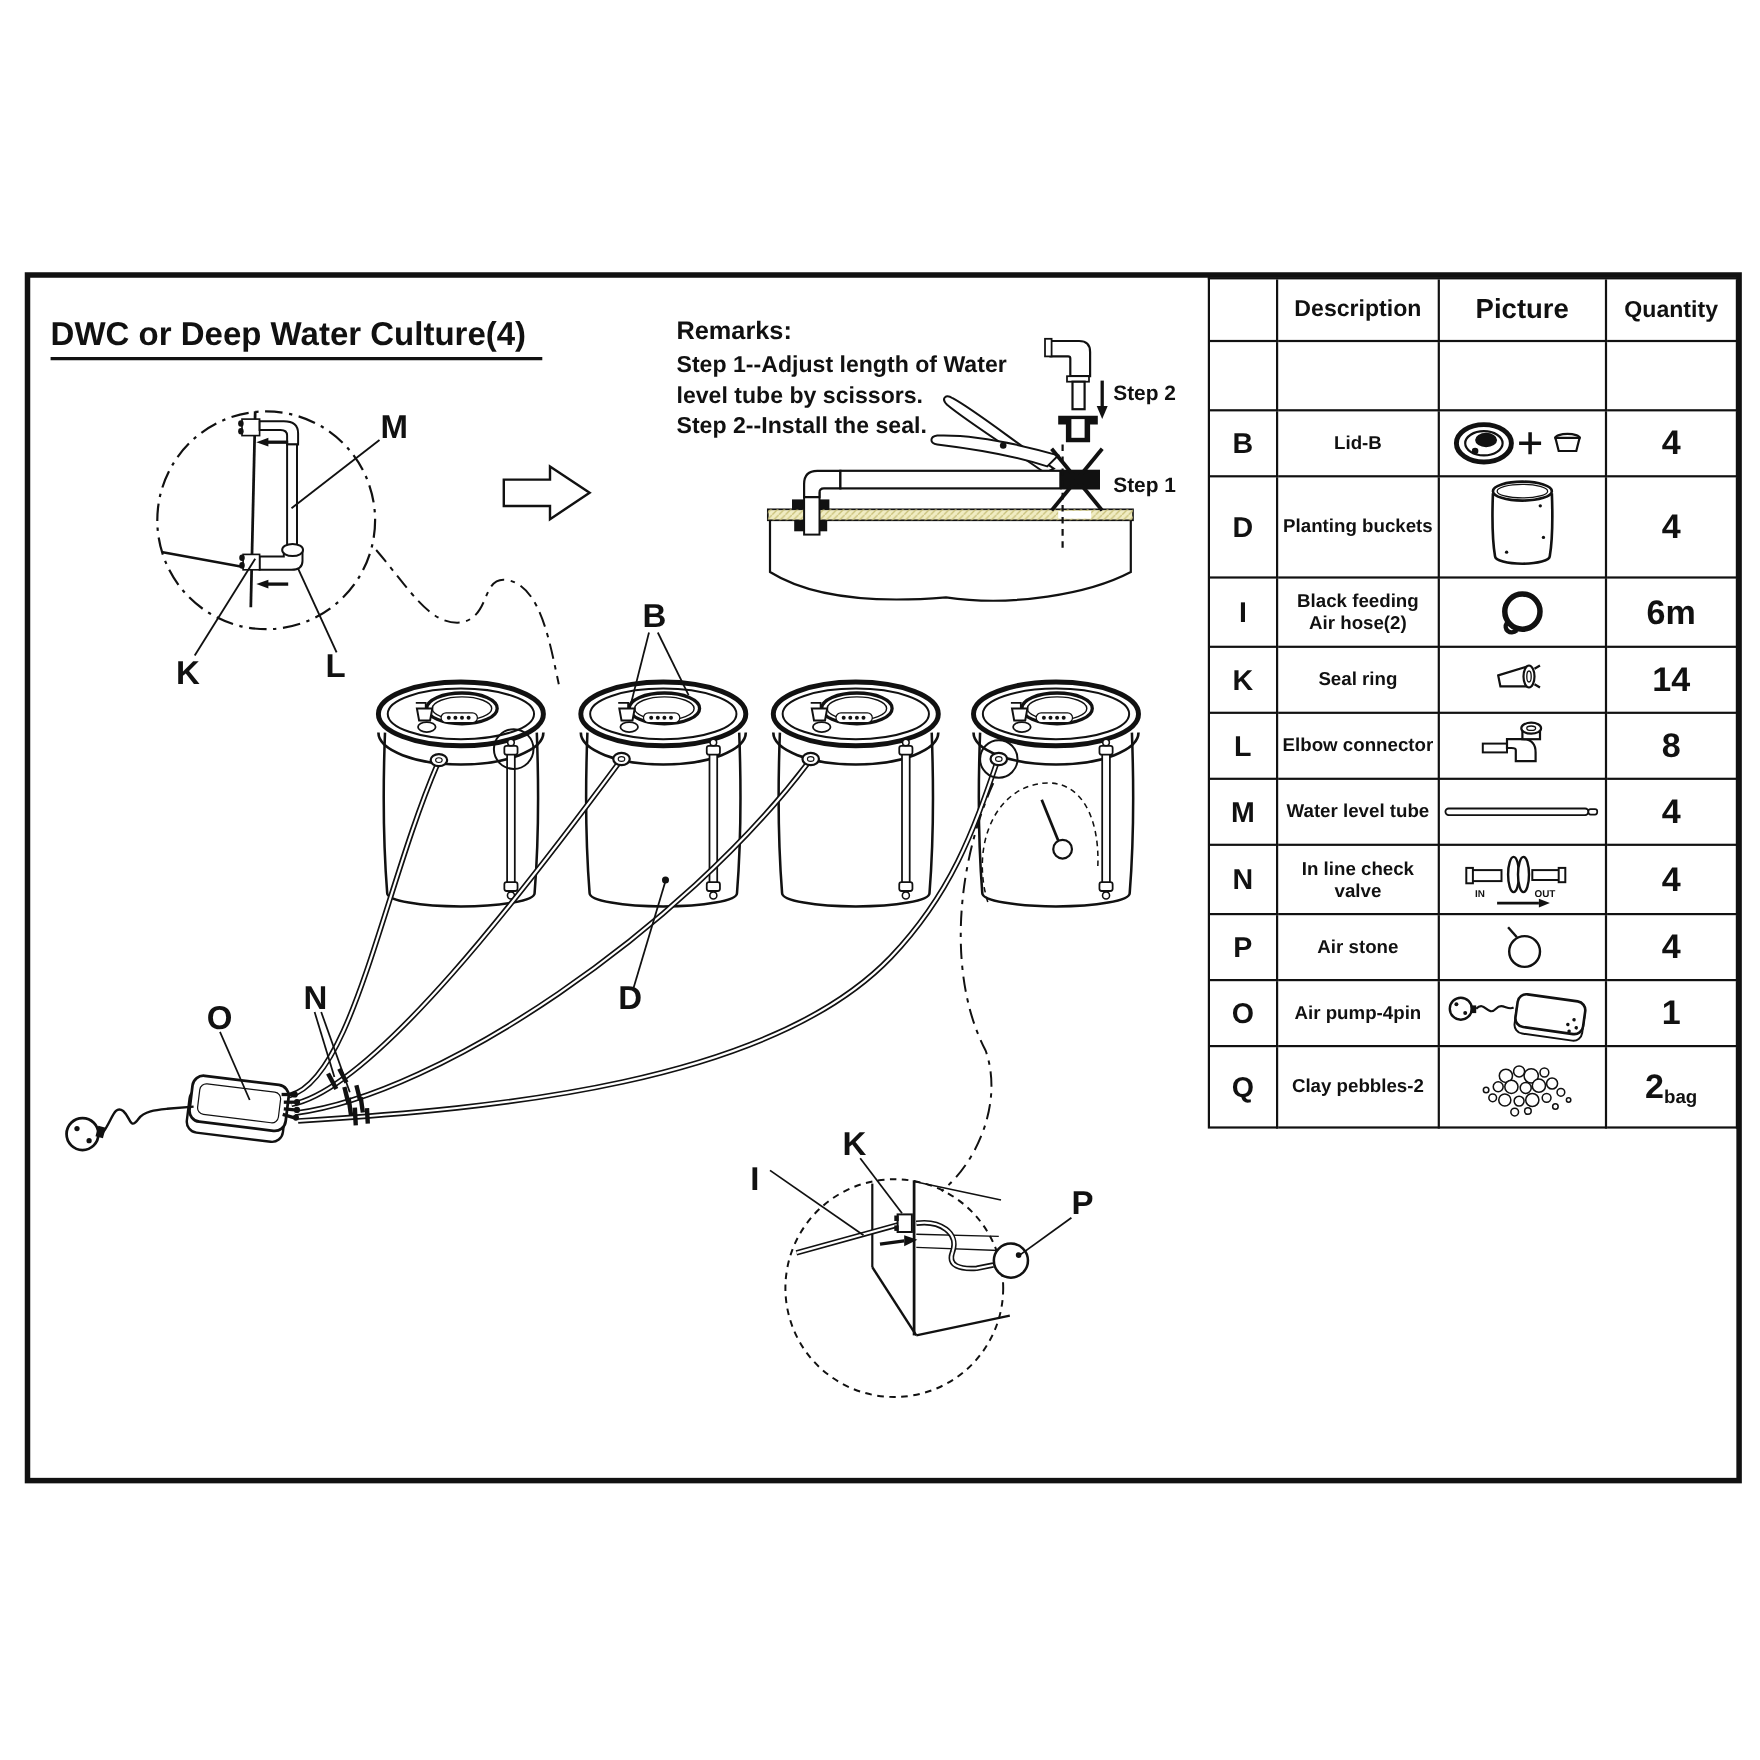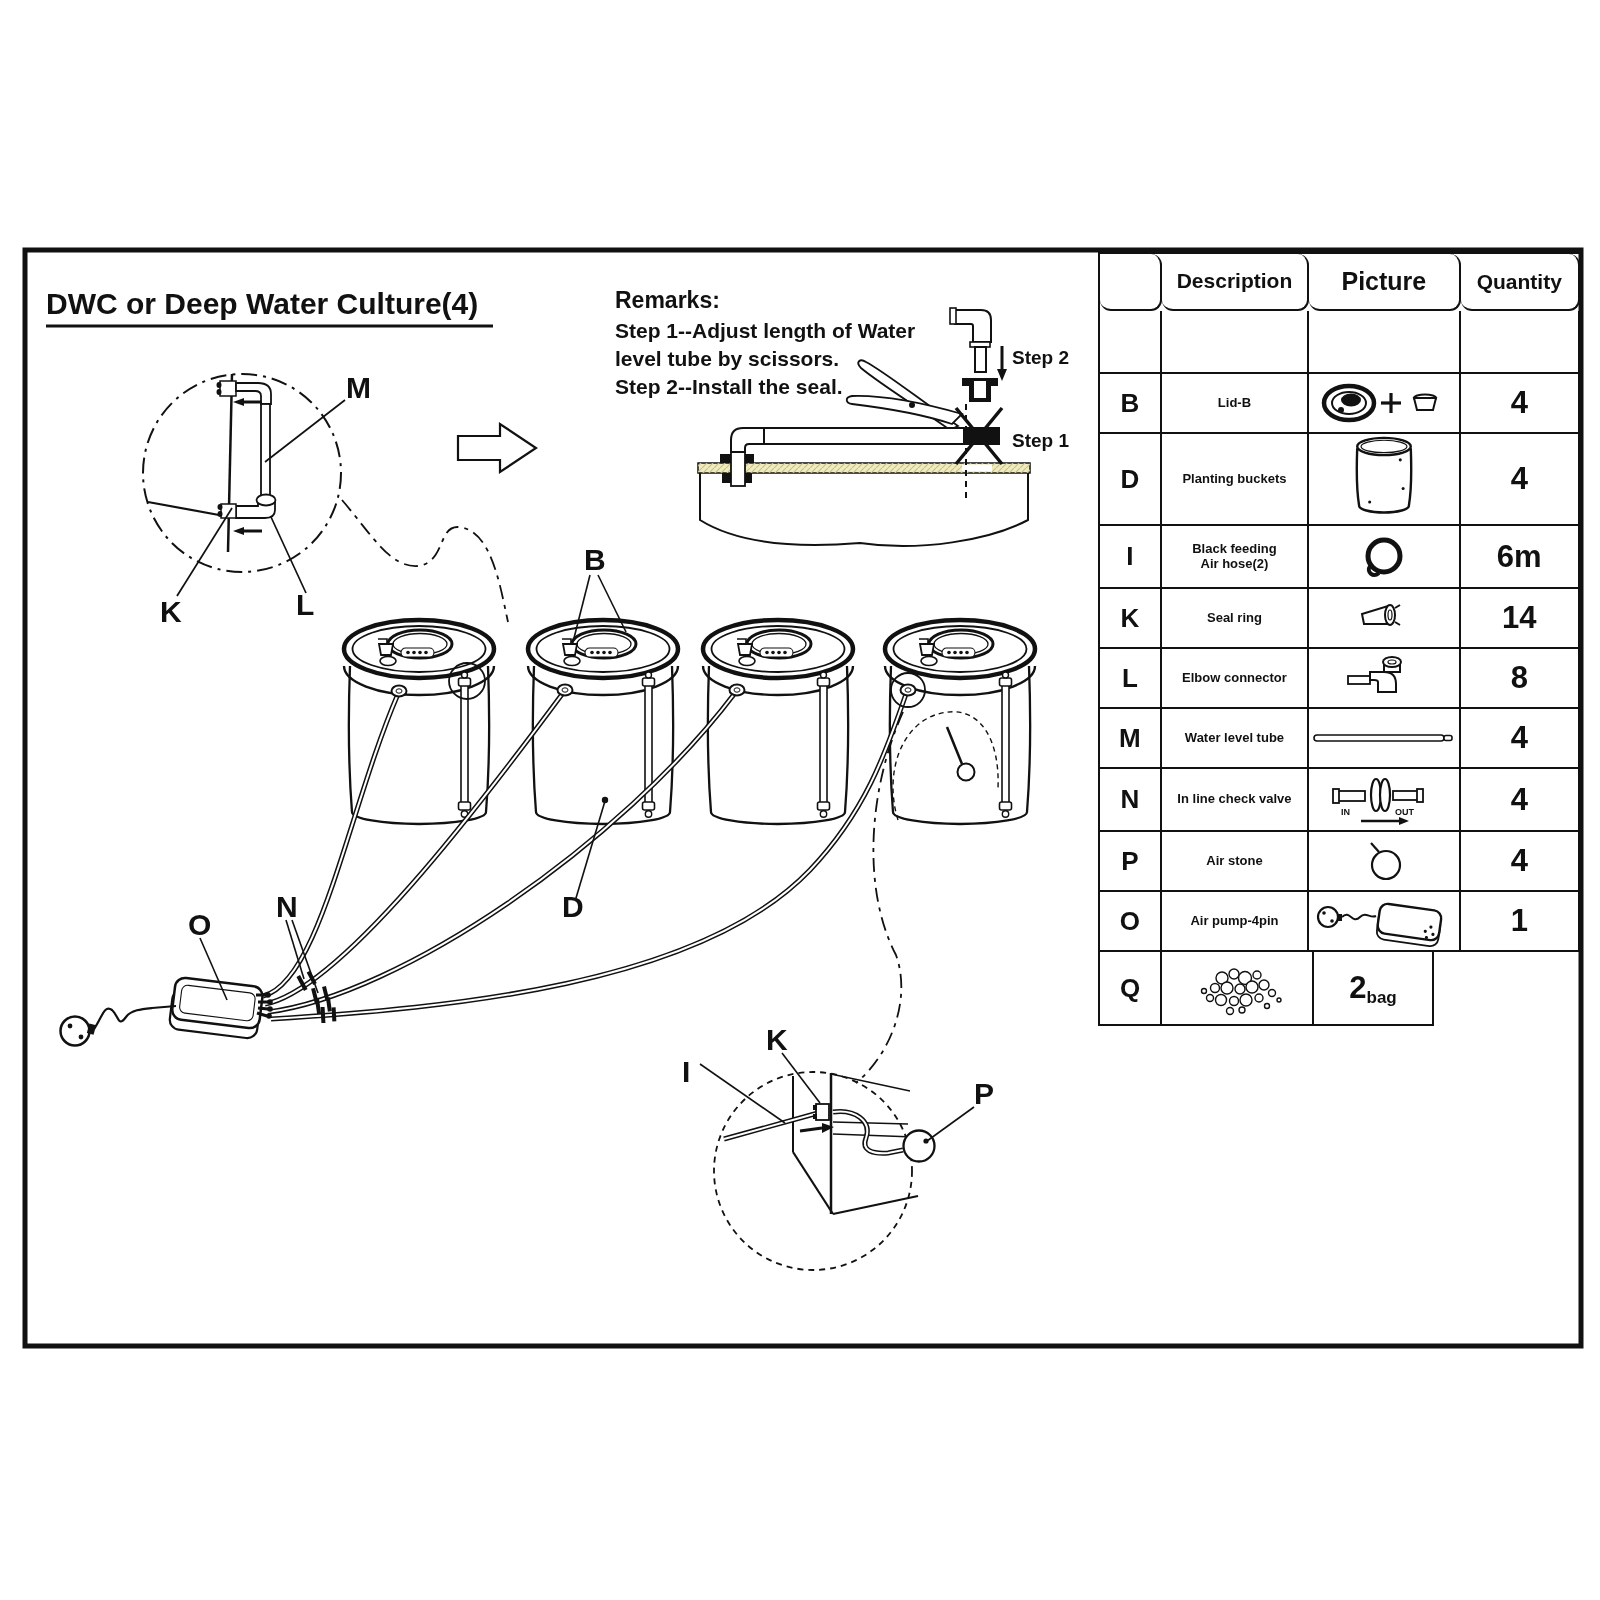--- a/index.html
+++ b/index.html
@@ -6,25 +6,25 @@
   .page{position:relative;width:1600px;height:1600px;background:#fff;
         font-family:"Liberation Sans",sans-serif;color:#111;overflow:hidden;}
   .diagram{position:absolute;left:0;top:0;width:1600px;height:1600px;z-index:2;pointer-events:none;}
   
   .parts-table{position:absolute;left:1098px;top:252px;width:482px;z-index:1;
                box-sizing:border-box;border-left:2px solid #111;border-top:2px solid #111;}
   .trow{display:flex;box-sizing:border-box;}
   .tcell{box-sizing:border-box;border-right:2px solid #111;border-bottom:2px solid #111;
          display:flex;align-items:center;justify-content:center;text-align:center;overflow:hidden;}
   .c-letter{width:62px;font-size:26px;font-weight:bold;}
-  .c-desc{width:148px;font-size:13px;font-weight:bold;line-height:1.15;white-space:pre-line;padding:0 3px;}
+  .c-desc{width:148px;font-size:17px;font-weight:bold;line-height:1.15;white-space:pre-line;padding:0 3px;}
   .c-pic{width:152px;}
   .c-qty{width:120px;font-size:31px;font-weight:bold;}
   .qty-suffix{font-size:17px;font-weight:bold;align-self:flex-end;padding-bottom:16px;}
-  .thead .tcell{font-size:21px;font-weight:bold;border-radius:11px;}
+  .thead .tcell{font-size:21px;font-weight:bold;}
 </style>
 </head>
 <body>
 
 <div class="page">
 
   <div class="parts-table">
     <div class="trow thead" style="height:57px">
       <div class="tcell c-letter"></div>
       <div class="tcell c-desc" style="font-size:21px">Description</div>
@@ -213,20 +213,21 @@
               </g>
             </svg>
           </div>
           <div class="tcell c-qty">
             <span>1</span>
             <span class="qty-suffix"></span>
           </div>
         </div>
         <div class="trow" style="height: 74px;">
           <div class="tcell c-letter">Q</div>
+          <div class="tcell c-desc">Clay pebbles-2</div>
           <div class="tcell c-pic">
             <svg width="110" height="60" viewBox="0 0 110 60">
      <g stroke="#111" fill="#fff" stroke-width="1.4">
      <circle cx="40" cy="20" r="6"></circle>
                 <circle cx="52" cy="16" r="5"></circle>
                 <circle cx="63" cy="20" r="6.5"></circle>
                 <circle cx="75" cy="17" r="4"></circle>
      <circle cx="33" cy="30" r="4.5"></circle>
                 <circle cx="45" cy="30" r="6"></circle>
                 <circle cx="58" cy="31" r="5"></circle>

